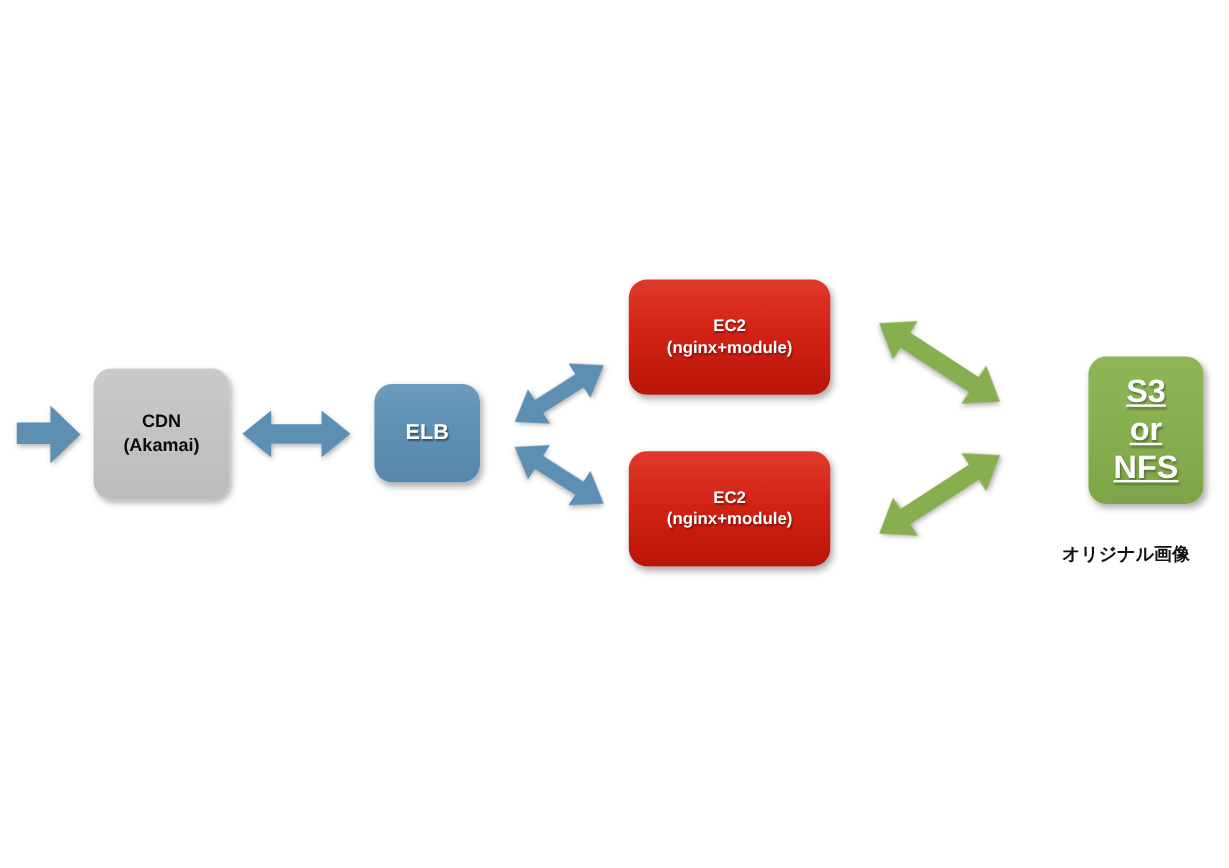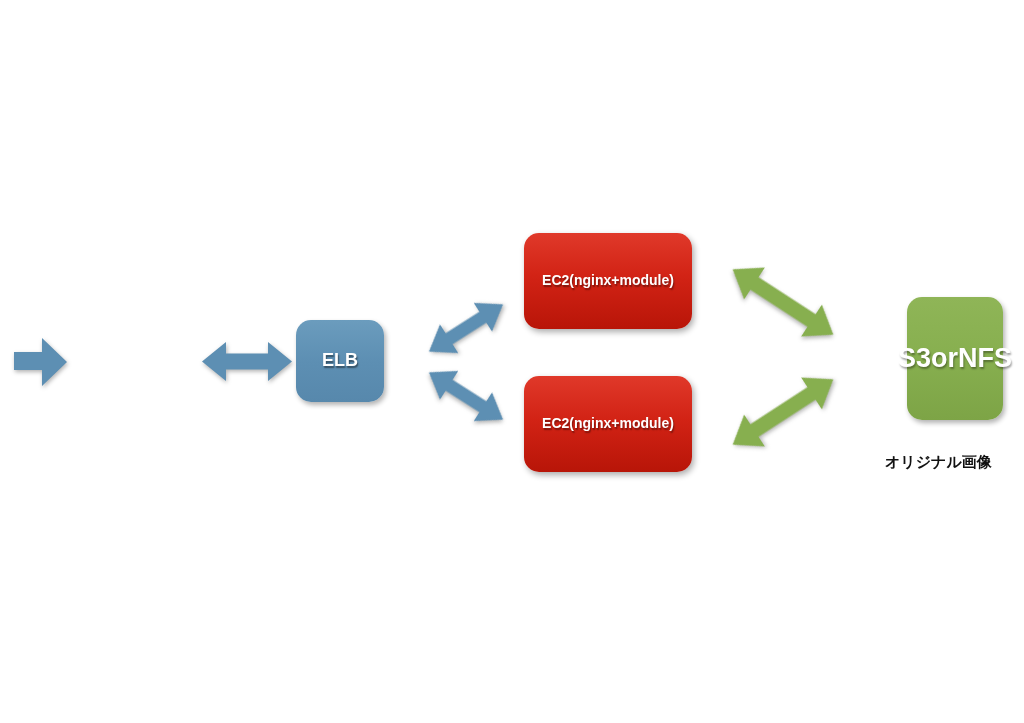--- a/index.html
+++ b/index.html
@@ -14,21 +14,21 @@
     position: relative;
     width: 1024px;
     height: 723px;
     background: #ffffff;
     overflow: hidden;
   }
 
   .node {
     position: absolute;
     display: flex;
-    flex-direction: row;
+    flex-direction: column;
     align-items: center;
     justify-content: center;
     text-align: center;
     box-sizing: border-box;
     line-height: 1.28;
   }
 
   
   .node-cdn {
     left: 78px;
@@ -38,21 +38,21 @@
     border-radius: 15px;
     background: linear-gradient(180deg, #cacaca 0%, #c2c2c2 55%, #bcbcbc 100%);
     color: #0b0b0b;
     font-size: 15px;
     font-weight: bold;
     box-shadow: 2px 3px 5px rgba(0,0,0,0.30);
   }
 
   
   .node-elb {
-    left: 296px;
+    left: 312px;
     top: 320px;
     width: 88px;
     height: 82px;
     border-radius: 15px;
     background: linear-gradient(180deg, #6b9cbd 0%, #5d8fb3 50%, #5788ac 100%);
     color: #ffffff;
     font-size: 18px;
     font-weight: bold;
     text-shadow: 1px 1.5px 1.5px rgba(0,0,0,0.45);
     box-shadow: 2px 3px 5px rgba(0,0,0,0.30);
@@ -81,20 +81,21 @@
     width: 96px;
     height: 123px;
     border-radius: 15px;
     background: linear-gradient(180deg, #8fb557 0%, #87af4f 50%, #7da446 100%);
     color: #ffffff;
     font-size: 27px;
     font-weight: bold;
     line-height: 1.18;
     text-shadow: 1px 2px 2px rgba(0,0,0,0.35);
     box-shadow: 2px 3px 5px rgba(0,0,0,0.30);
+    text-decoration: underline;
   }
 
   .caption {
     position: absolute;
     left: 885px;
     top: 453px;
     width: 140px;
     text-align: left;
     font-size: 15px;
     font-weight: bold;
@@ -114,20 +115,24 @@
 <body>
 
 <div id="canvas">
 
   <div class="arrow" style="left:14px; top:336px;">
     <svg width="54" height="52" viewBox="0 0 54 52">
       <path d="M 0 16 L 28 16 L 28 2 L 53 26 L 28 50 L 28 34 L 0 34 Z" fill="#5d8fb3"></path>
     </svg>
   </div>
 
+  <div class="node node-cdn">
+    <span>CDN</span>
+    <span>(Akamai)</span>
+  </div>
 
   <div class="arrow" style="left:202px; top:341px;">
     <svg width="90" height="41" viewBox="0 0 90 41">
       <path d="M 0 20.5 L 24 1 L 24 12.5 L 66 12.5 L 66 1 L 90 20.5 L 66 40 L 66 28.5 L 24 28.5 L 24 40 Z" fill="#5d8fb3"></path>
     </svg>
   </div>
 
   <div class="node node-elb">
     <span>ELB</span>
   </div>

